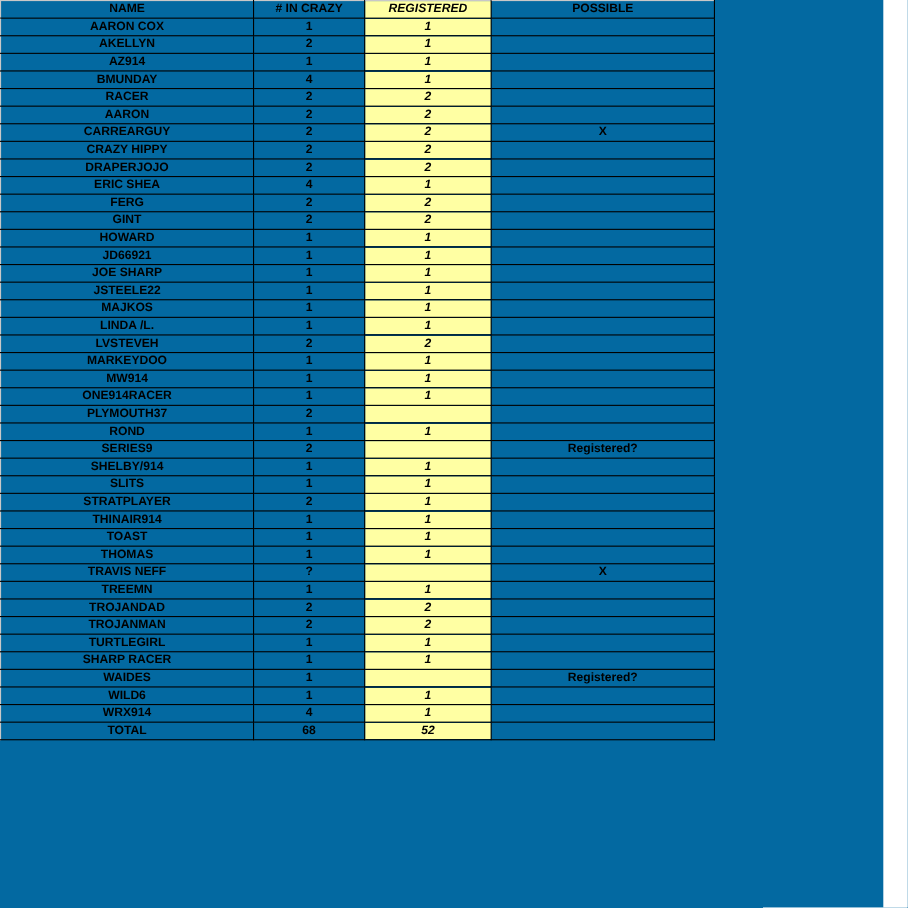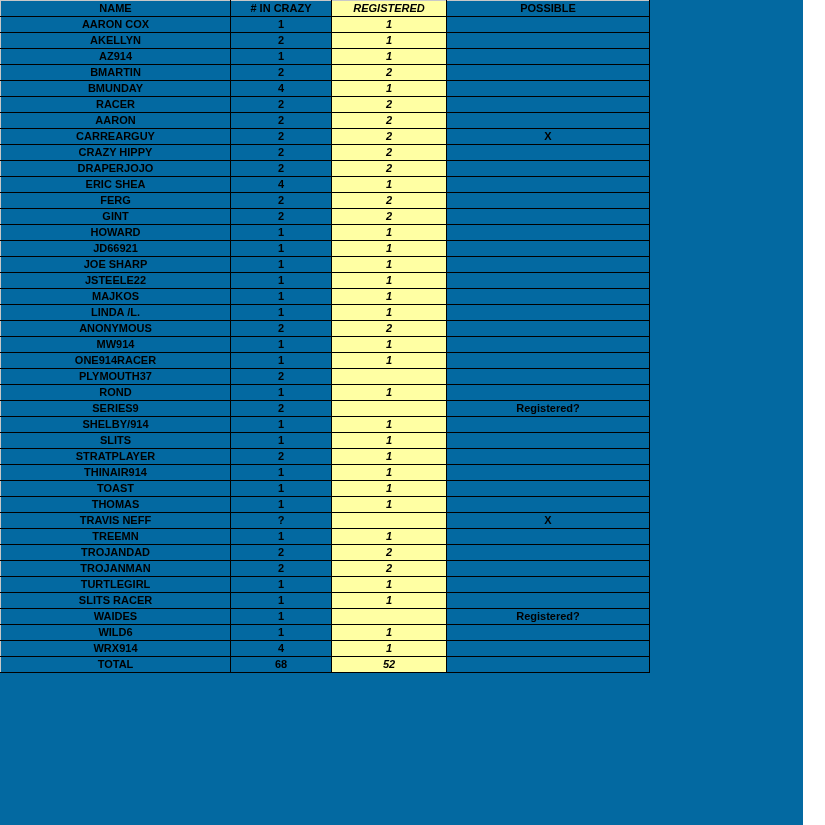--- a/index.html
+++ b/index.html
@@ -81,26 +81,20 @@
       <td class="hl">1</td>
       <td></td>
     </tr>
         <tr>
       <td>AZ914</td>
       <td>1</td>
       <td class="hl">1</td>
       <td></td>
     </tr>
         <tr>
-      <td>BMARTIN</td>
-      <td>2</td>
-      <td class="hl">2</td>
-      <td></td>
-    </tr>
-        <tr>
       <td>BMUNDAY</td>
       <td>4</td>
       <td class="hl">1</td>
       <td></td>
     </tr>
         <tr>
       <td>RACER</td>
       <td>2</td>
       <td class="hl">2</td>
       <td></td>
@@ -177,23 +171,29 @@
       <td class="hl">1</td>
       <td></td>
     </tr>
         <tr>
       <td>LINDA /L.</td>
       <td>1</td>
       <td class="hl">1</td>
       <td></td>
     </tr>
         <tr>
-      <td>ANONYMOUS</td>
-      <td>2</td>
-      <td class="hl">2</td>
+      <td>LVSTEVEH</td>
+      <td>2</td>
+      <td class="hl">2</td>
+      <td></td>
+    </tr>
+        <tr>
+      <td>MARKEYDOO</td>
+      <td>1</td>
+      <td class="hl">1</td>
       <td></td>
     </tr>
         <tr>
       <td>MW914</td>
       <td>1</td>
       <td class="hl">1</td>
       <td></td>
     </tr>
         <tr>
       <td>ONE914RACER</td>
@@ -279,21 +279,21 @@
       <td class="hl">2</td>
       <td></td>
     </tr>
         <tr>
       <td>TURTLEGIRL</td>
       <td>1</td>
       <td class="hl">1</td>
       <td></td>
     </tr>
         <tr>
-      <td>SLITS RACER</td>
+      <td>SHARP RACER</td>
       <td>1</td>
       <td class="hl">1</td>
       <td></td>
     </tr>
         <tr>
       <td>WAIDES</td>
       <td>1</td>
       <td class="hl"></td>
       <td>Registered?</td>
     </tr>

